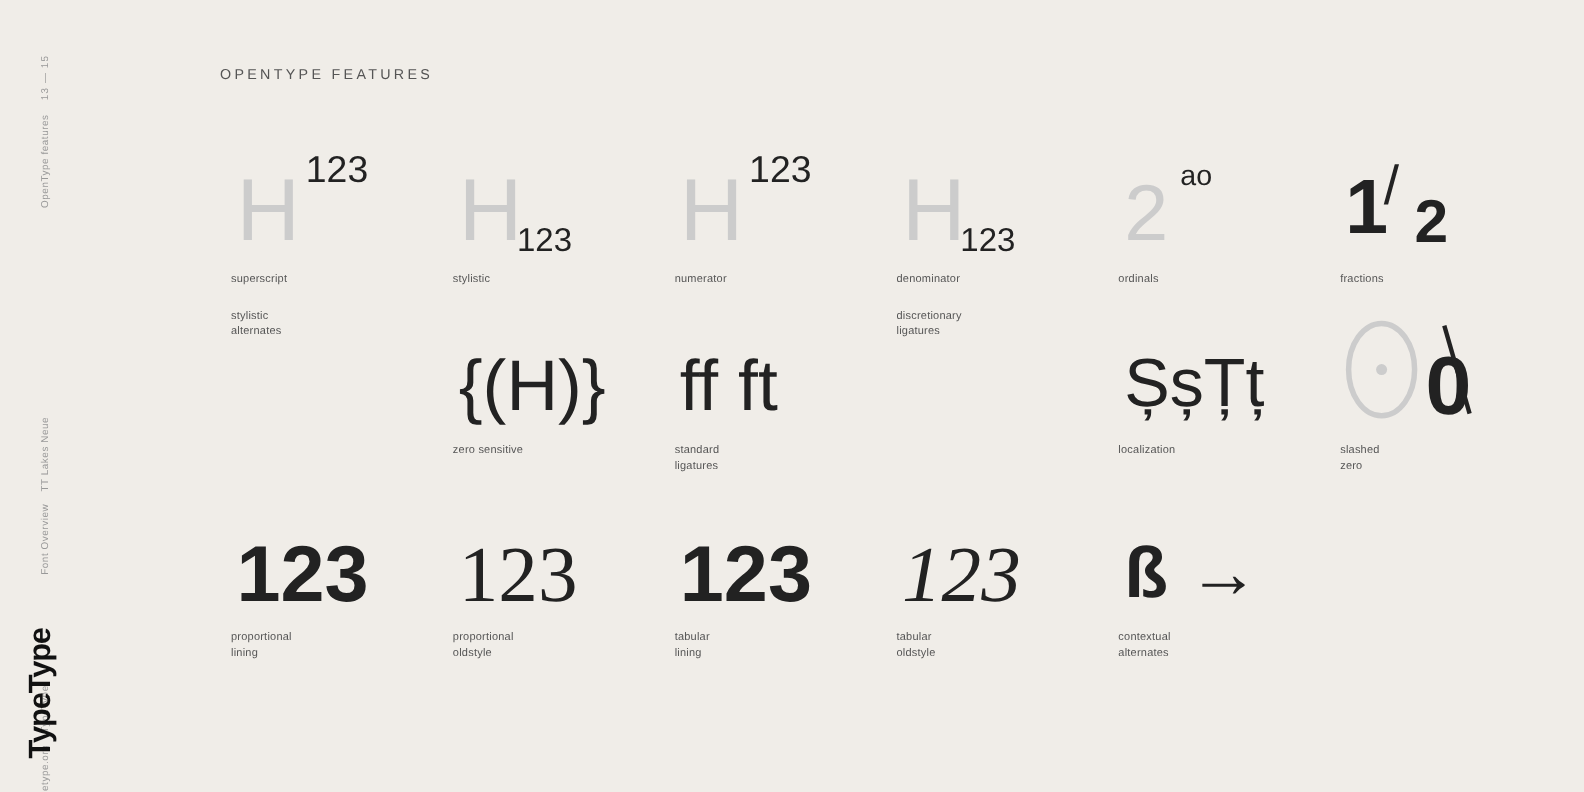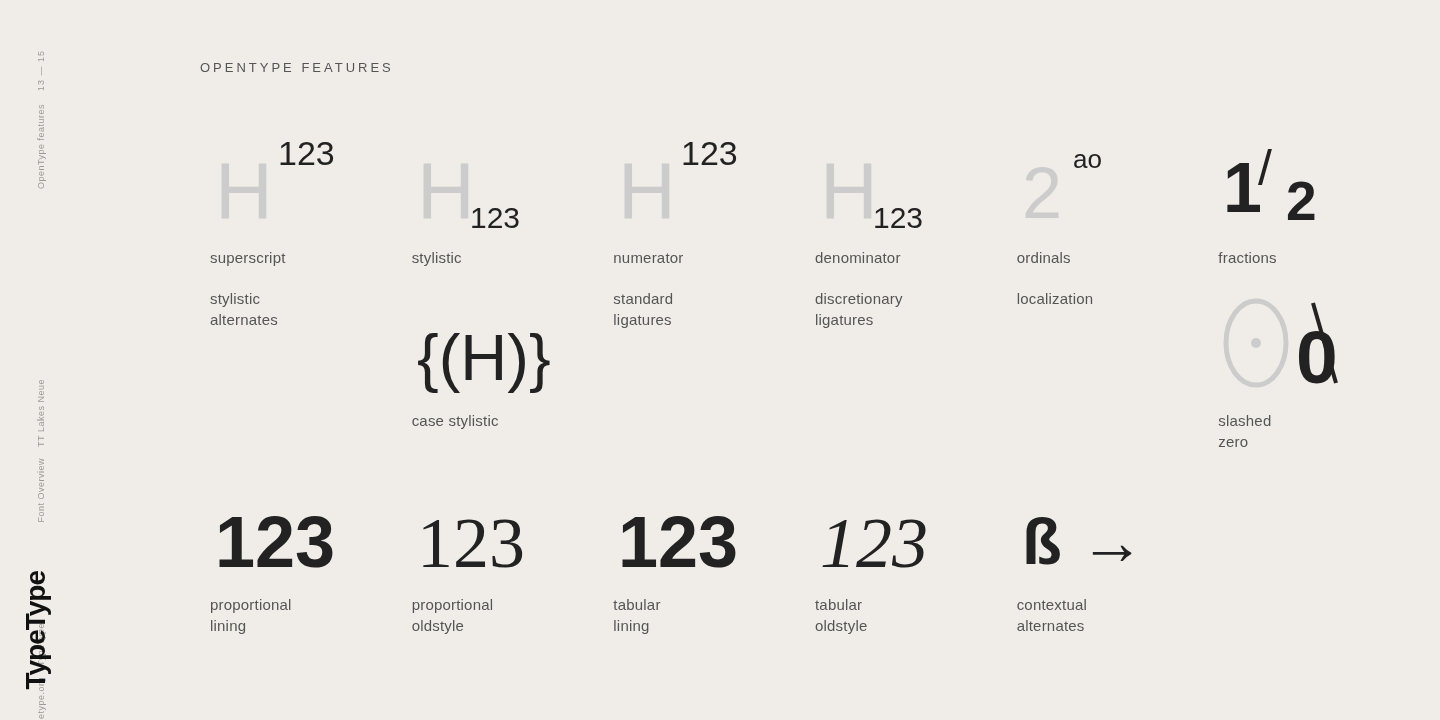--- a/index.html
+++ b/index.html
@@ -89,21 +89,21 @@
     .feature-glyph {
       height: 110px;
       display: flex;
       align-items: center;
       justify-content: flex-start;
       width: 100%;
       margin-bottom: 12px;
     }
 
     .feature-label {
-      font-size: 15px;
+      font-size: 10px;
       color: #555;
       line-height: 1.4;
       letter-spacing: 0.2px;
     }
   </style>
 </head>
 <body>
 
 <div class="sidebar">
   <div class="sidebar-top">
@@ -198,38 +198,48 @@
         <span>alternates</span>
       </div>
     </div>
 
     <div class="feature-cell">
       <div class="feature-glyph">
         <svg width="160" height="110" viewBox="0 0 160 110">
           <text x="5" y="92" font-size="65" fill="#222" font-weight="300" font-family="Arial, sans-serif">{(H)}</text>
         </svg>
       </div>
-      <div class="feature-label">case stylistic</div>
-    </div>
-
-    <div class="feature-cell">
+      <div class="feature-label">zero sensitive</div>
+    </div>
+
+    <div class="feature-cell">
+      <div class="feature-glyph">
+        <svg width="160" height="110" viewBox="0 0 160 110">
+          <text x="5" y="92" font-size="65" fill="#222" font-weight="400" font-family="Arial, sans-serif">ff ft</text>
+        </svg>
+      </div>
       <div class="feature-label">
         <span>standard</span><br>
         <span>ligatures</span>
       </div>
     </div>
 
     <div class="feature-cell">
       <div class="feature-label">
         <span>discretionary</span><br>
         <span>ligatures</span>
       </div>
     </div>
 
     <div class="feature-cell">
+      <div class="feature-glyph">
+        <svg width="160" height="110" viewBox="0 0 160 110">
+          <text x="5" y="88" font-size="62" fill="#222" font-weight="400" font-family="Arial, sans-serif">ȘșȚț</text>
+        </svg>
+      </div>
       <div class="feature-label">localization</div>
     </div>
 
     <div class="feature-cell">
       <div class="feature-glyph">
         <svg width="160" height="110" viewBox="0 0 160 110">
 
           <ellipse cx="38" cy="55" rx="30" ry="42" fill="none" stroke="#ccc" stroke-width="5"></ellipse>
           <circle cx="38" cy="55" r="5" fill="#ccc"></circle>
 

